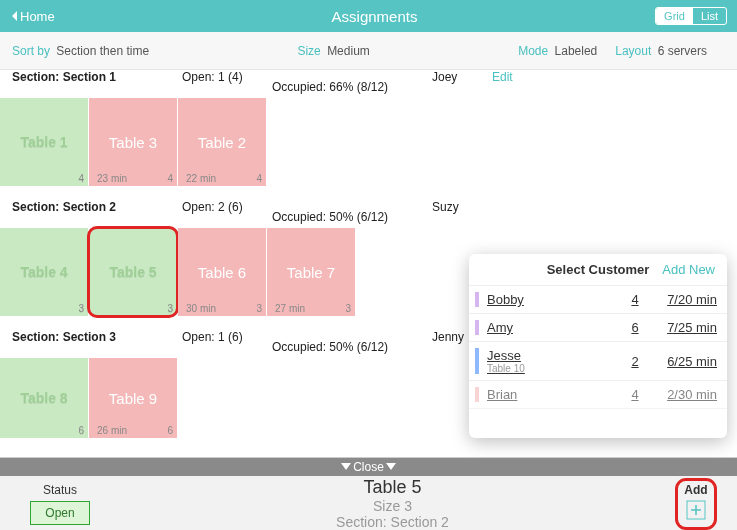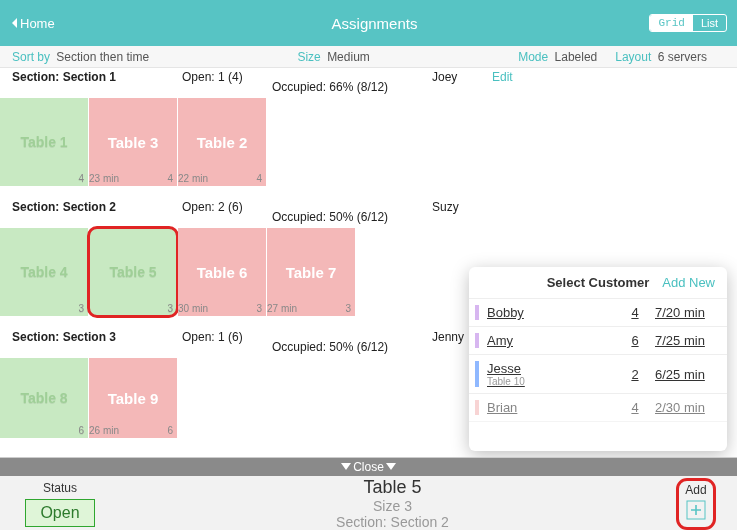--- a/index.html
+++ b/index.html
@@ -1,69 +1,69 @@
 <!DOCTYPE html>
 <html><head>
 <meta charset="utf-8">
 <style>
   * { box-sizing: border-box; margin: 0; padding: 0; font-family: -apple-system, "Helvetica Neue", Arial, sans-serif; }
   body { width: 737px; height: 530px; background: #fff; font-size: 13px; color: #333; overflow: hidden; position: relative;}
-  .header { height: 46px; background: #57c4c4; display: flex; align-items: center; color: #fff; position: relative; padding: 0 10px;}
+  .header { height: 32px; background: #57c4c4; display: flex; align-items: center; color: #fff; position: relative; padding: 0 10px;}
   .home { font-size: 13px; color: #fff; cursor: pointer; display:flex; align-items:center;}
   .home svg{vertical-align:middle;fill:#fff;}
   .title { position:absolute; left:12px; right:0; text-align:center; font-size:15px; pointer-events:none;}
   .view-toggle { margin-left:auto; display:flex; border:1px solid #fff; border-radius:3px; overflow:hidden; font-size:11px;}
   .view-toggle div{padding:2px 8px; cursor:pointer; color:#fff;}
-  .view-toggle .active{background:#fff; color:#57c4c4;font-family:Liberation Mono, monospace;}
-  .subbar { height:22px; background:#f7f7f7; display:flex; align-items:center; padding:0 12px; border-bottom:1px solid #e5e5e5; font-size:12px;}
+  .view-toggle .active{background:#fff; color:#57c4c4;}
+  .subbar { height:38px; background:#f7f7f7; display:flex; align-items:center; padding:0 12px; border-bottom:1px solid #e5e5e5; font-size:12px;}
   .subbar .lbl{color:#4ac0c0;}
   .subbar .val{color:#555; margin-left:3px;}
   .subbar .spacer{flex:1;}
   .subbar > span { margin-right:18px;}
   .main { position:absolute; top:56px; left:0; right:0; bottom:73px; overflow:hidden;}
   .section-header { display:flex; align-items:center; padding:4px 12px; font-size:12px; color:#222;}
   .section-header b{font-weight:600; width:170px;}
   .section-header .open{width:90px;}
   .section-header .occ{width:160px;margin-top:20px;}
   .section-header .server{width:60px;}
   .section-header .edit{color:#4ac0c0; cursor:pointer;text-align:right;}
   .tables-row { display:flex; }
   .table-tile { width:88px; height:88px; margin-right:1px; position:relative; display:flex; align-items:center; justify-content:center; font-size:14px; font-weight:600;}
   .table-tile.open { background:#c8e9c2; color:#e0f2dc; text-shadow:0 1px 0 rgba(0,0,0,.08);}
   .table-tile.open .nm{color:#9fcf97; font-weight:700;}
   .table-tile.occ { background:#f4b8b8; }
-  .table-tile.occ .nm{color:#fff; font-weight:700; font-size:15px;}
+  .table-tile.occ .nm{color:#fff; font-weight:400; font-size:15px;}
   .table-tile .cap{position:absolute; right:4px; bottom:2px; font-size:10px; color:#888; font-weight:400;}
-  .table-tile .time{position:absolute; left:0; bottom:2px; font-size:10px; color:#888; font-weight:400;}
+  .table-tile .time{position:absolute; left:8px; bottom:2px; font-size:10px; color:#888; font-weight:400;}
   .selected-ring { outline:3px solid #e02424; border-radius:8px; outline-offset:-1px;}
-  .customer-popover{ position:absolute; right:10px; bottom:79px; width:258px; height:184px; background:#fff; border-radius:6px; box-shadow:0 4px 18px rgba(0,0,0,.25); overflow:hidden; display:flex; flex-direction:column;}
+  .customer-popover{ position:absolute; right:10px; bottom:92px; width:258px; height:184px; background:#fff; border-radius:6px; box-shadow:0 4px 18px rgba(0,0,0,.25); overflow:hidden; display:flex; flex-direction:column;}
   .cp-head{display:flex; align-items:center; justify-content:space-between; padding:8px 12px; font-size:13px; border-bottom:1px solid #eee;}
   .cp-head .t{position:absolute; left:0;right:0;text-align:center; font-weight:600; pointer-events:none;}
   .cp-head .add{color:#4ac0c0; cursor:pointer; z-index:1;}
   .cp-list{flex:1; overflow:hidden;text-decoration:underline;}
   .cp-item{display:flex; align-items:center; padding:6px 10px 6px 6px; border-bottom:1px solid #eee; font-size:13px;}
   .cp-stripe{width:4px; align-self:stretch; margin-right:8px;}
   .cp-name{flex:1;}
   .cp-size{width:40px; text-align:center;}
-  .cp-wait{width:62px; }
+  .cp-wait{width:62px; text-align:right;}
   .cp-sub{font-size:10px; color:#999; margin-top:0px;}
   .bottom-bar{position:absolute; left:0; right:0; bottom:0; height:73px; background:#f2f2f2; border-top:1px solid #ccc;}
   .close-tab{height:18px; background:#8a8a8a; color:#fff; font-size:12px; display:flex; align-items:center; justify-content:center; gap:2px; cursor:pointer;}
   .close-tab svg{fill:#fff;}
   .bottom-content{display:flex; height:55px; align-items:center;}
   .status-col{width:120px; text-align:center;}
   .status-col .hd{font-size:12px; margin-bottom:4px;}
-  .open-btn{display:inline-block; padding:4px 14px; border:1px solid #2fa62f; background:#dff5d8; color:#2c7a2c; font-size:16px; cursor:pointer;}
+  .open-btn{display:inline-block; padding:4px 14px; border:1px solid #2fa62f; background:#dff5d8; color:#2c7a2c; font-size:12px; cursor:pointer;}
   .center-col{flex:1; text-align:center;}
   .center-col .tn{font-size:18px; color:#333;}
   .center-col .tm{font-size:14px; color:#999;}
   .add-col{width:72px; text-align:center; padding-right:10px;}
   .add-col .hd{font-size:12px; margin-bottom:2px;}
   .add-icon{display:inline-flex; width:22px; height:22px; align-items:center; justify-content:center;}
-  .add-ring{outline:3px solid #e02424; border-radius:8px; padding:2px 6px 4px; display:inline-block;}
+  .add-ring{outline:3px solid #e02424; border-radius:8px; padding:2px 6px 4px; display:inline-block;font-weight:bold;}
   .sect3-row .table-tile{height:80px;}
 </style>
 </head>
 <body>
 
 <div class="header">
   <div class="home">
     <svg width="10" height="12" viewBox="0 0 10 12">
         <path d="M7 1L2 6l5 5"></path>
       </svg>

